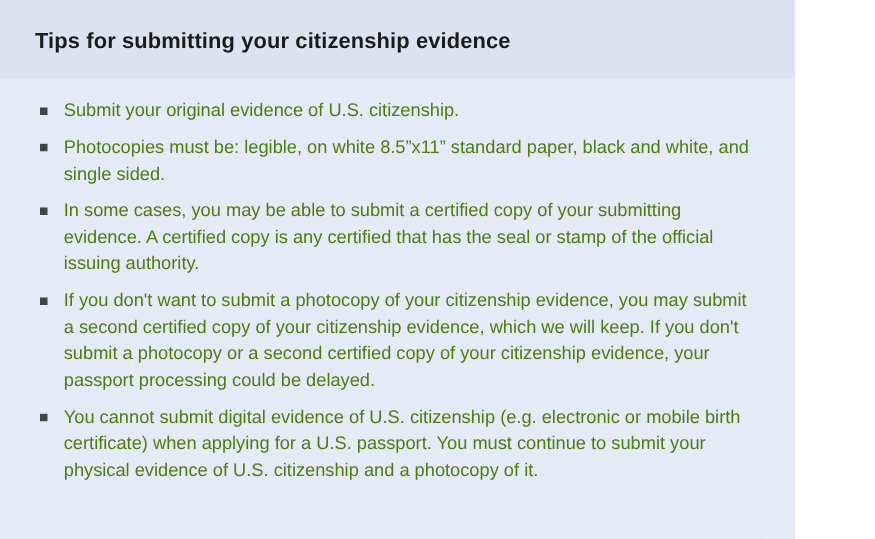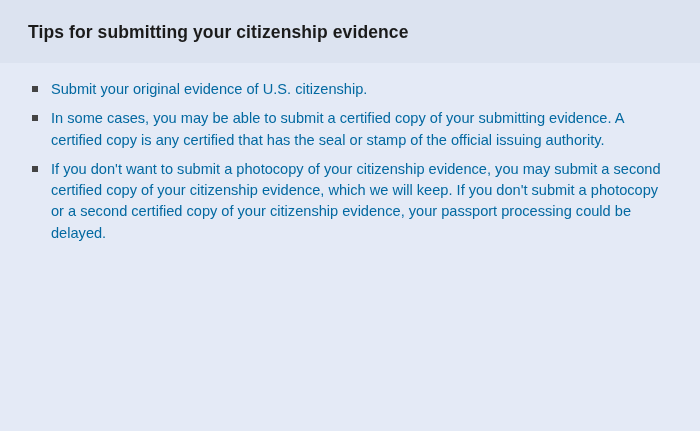--- a/index.html
+++ b/index.html
@@ -7,21 +7,21 @@
     padding: 0;
   }
   body {
     width: 700px;
     height: 431px;
     background: #ffffff;
     font-family: "Liberation Sans", sans-serif;
     overflow: hidden;
   }
   .tips-panel {
-    width: 700px;
+    width: 636px;
     height: 431px;
     box-sizing: border-box;
     background: #e4eaf6;
     display: flex;
     flex-direction: column;
   }
   .tips-header {
     background: #dce3f0;
     padding: 22px 28px 20px 28px;
     box-sizing: border-box;
@@ -43,21 +43,21 @@
     list-style: none;
     margin: 0;
     padding: 0;
   }
   ul.tips-list > li {
     position: relative;
     padding-left: 21px;
     margin-bottom: 8px;
     font-size: 14.6px;
     line-height: 1.46;
-    color: #0369a1;
+    color: #4d7c0f;
   }
   ul.tips-list > li:last-child {
     margin-bottom: 0;
   }
   ul.tips-list > li::before {
     content: "";
     position: absolute;
     left: 2px;
     top: 7px;
     width: 6px;
@@ -71,17 +71,19 @@
 </head>
 <body>
 
 <div class="tips-panel">
   <div class="tips-header">
     <div class="tips-title">Tips for submitting your citizenship evidence</div>
   </div>
   <div class="tips-body">
     <ul class="tips-list">
         <li><span>Submit your original evidence of U.S. citizenship.</span></li>
+        <li><span>Photocopies must be: legible, on white 8.5”x11” standard paper, black and white, and single sided.</span></li>
         <li><span>In some cases, you may be able to submit a certified copy of your submitting evidence. A </span><span class="bold-inline">certified copy</span><span> is any certified that has the seal or stamp of the official issuing authority.</span></li>
         <li><span>If you don't want to submit a photocopy of your citizenship evidence, you may submit a second certified copy of your citizenship evidence, which we will keep. If you don't submit a photocopy or a second certified copy of your citizenship evidence, your passport processing could be delayed.</span></li>
+        <li><span>You cannot submit digital evidence of U.S. citizenship (e.g. electronic or mobile birth certificate) when applying for a U.S. passport. You must continue to submit your physical evidence of U.S. citizenship and a photocopy of it.</span></li>
       </ul>
   </div>
 </div>
 
 </body></html>

